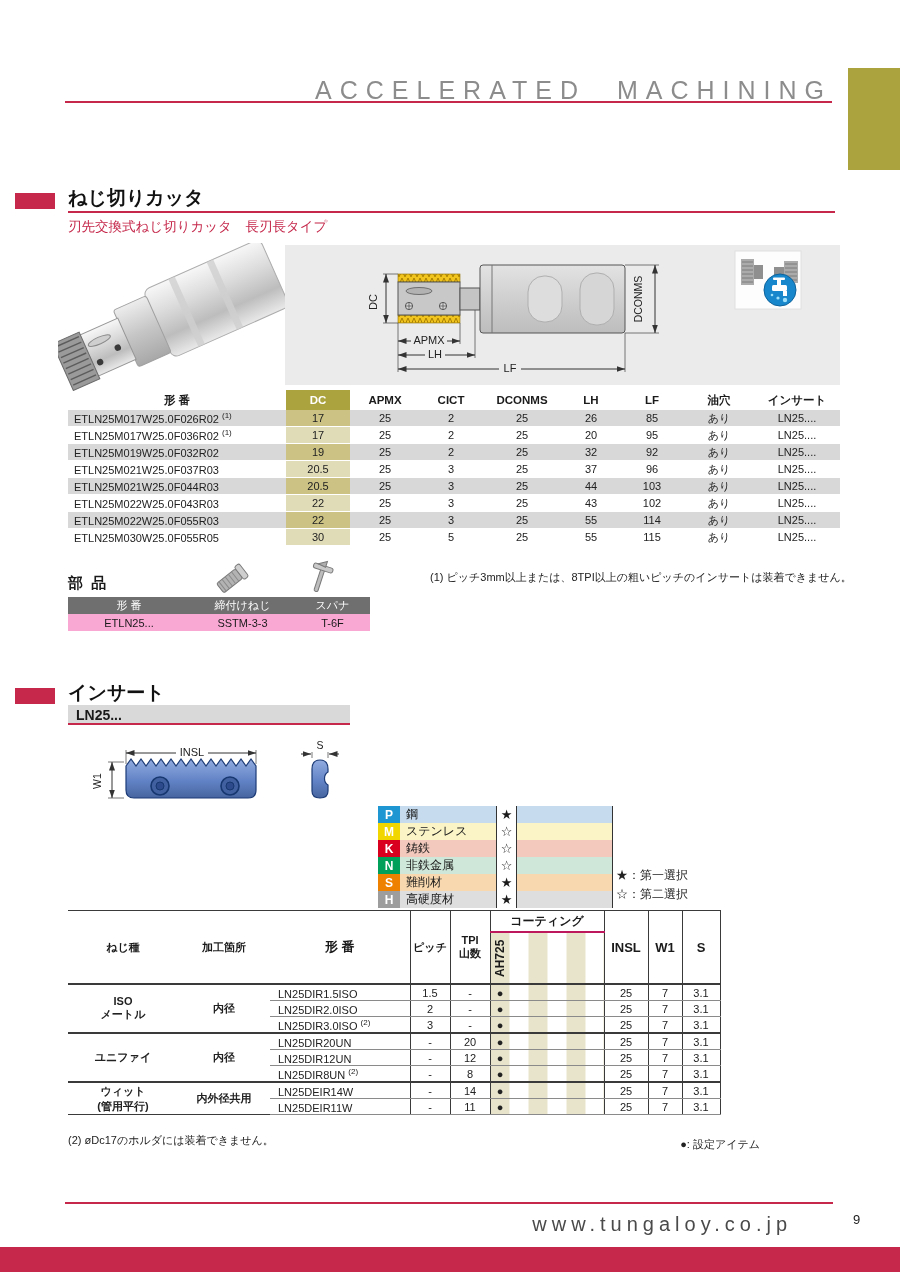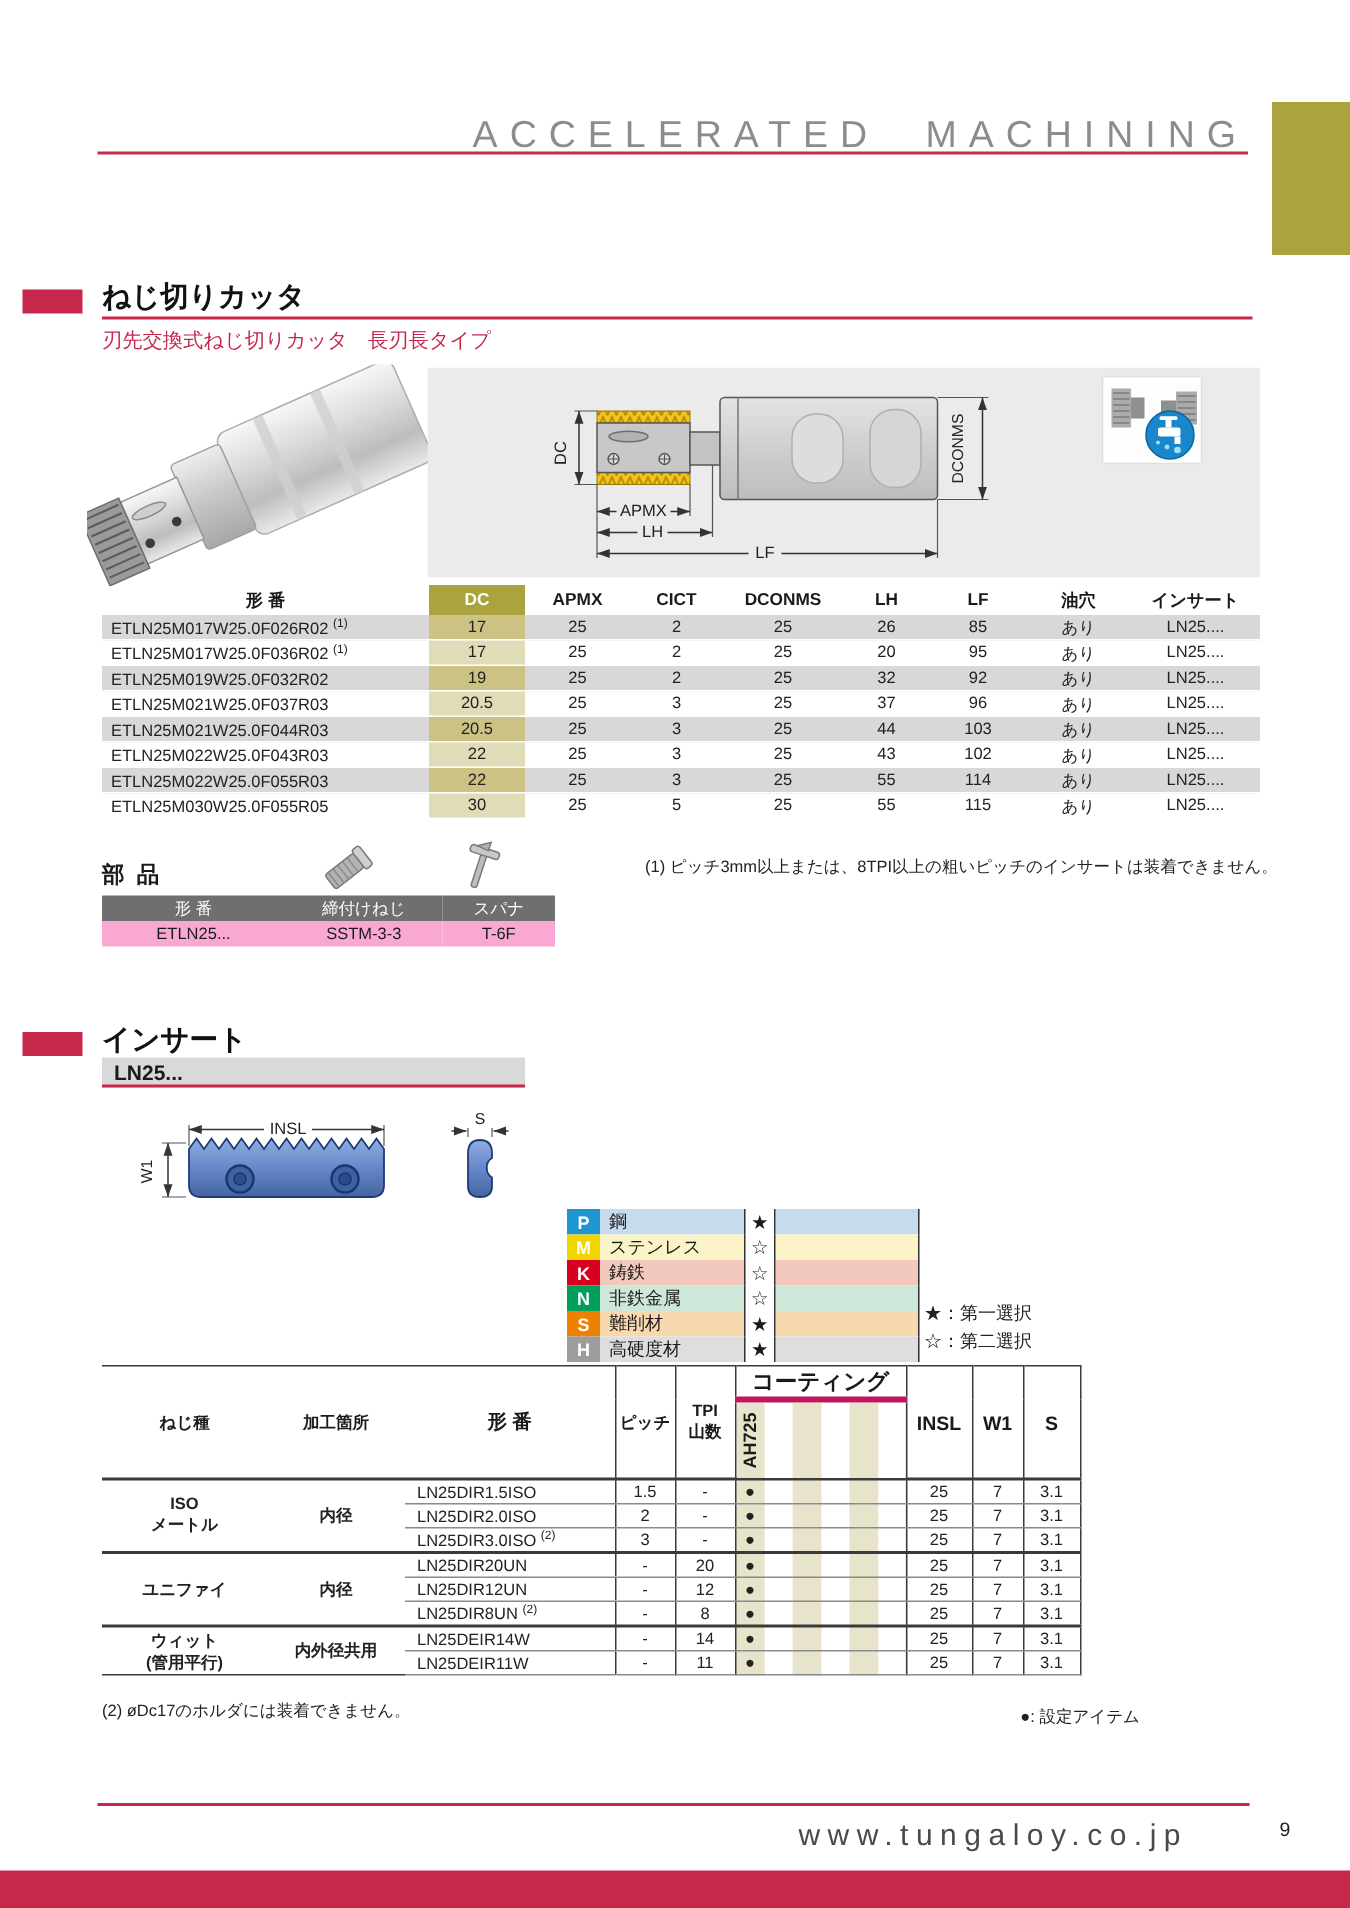--- a/index.html
+++ b/index.html
@@ -63,21 +63,21 @@
 
   
   .itable{position:absolute;left:68px;top:910px;border-collapse:collapse;table-layout:fixed;
           font-size:11px;text-align:center;border-top:1.5px solid #3a3a3a;border-bottom:1.5px solid #3a3a3a;}
   .itable thead{border-bottom:2px solid #3a3a3a;}
   .itable tbody{border-top:2px solid #3a3a3a;}
   .itable th{padding:0;font-weight:bold;font-size:12px;}
   .itable td{padding:0;height:15px;border-bottom:1px solid #8a8a8a;color:#222;}
   .itable .v{border-left:1px solid #3a3a3a;border-right:1px solid #3a3a3a;}
   .itable th.c-small{font-size:11px;font-weight:bold;}
-  .itable th.c-coat-top{height:20px;border-bottom:4px solid #be185d;font-size:15px;}
+  .itable th.c-coat-top{height:20px;border-bottom:2px solid #be185d;font-size:12px;}
   .itable th.c-coat-body{height:50px;position:relative;
         background:repeating-linear-gradient(90deg,#E7E4CB 0 19px,#fff 19px 38px);}
   .ah{position:absolute;left:0;top:2px;width:19px;height:46px;writing-mode:vertical-rl;
       transform:rotate(180deg);font-weight:bold;font-size:12px;line-height:19px;}
   .itable td.coat{background:repeating-linear-gradient(90deg,#E7E4CB 0 19px,#fff 19px 38px);text-align:left;}
   .dot-span{display:inline-block;width:19px;text-align:center;font-size:11px;}
   .itable td.des{text-align:left;padding-left:8px;}
   .itable td.grp-cell{font-size:11px;font-weight:bold;border-bottom:none;}
   .itable td.grp-cell .l2{font-weight:bold;}
   .itable th.big{font-size:13px;}

